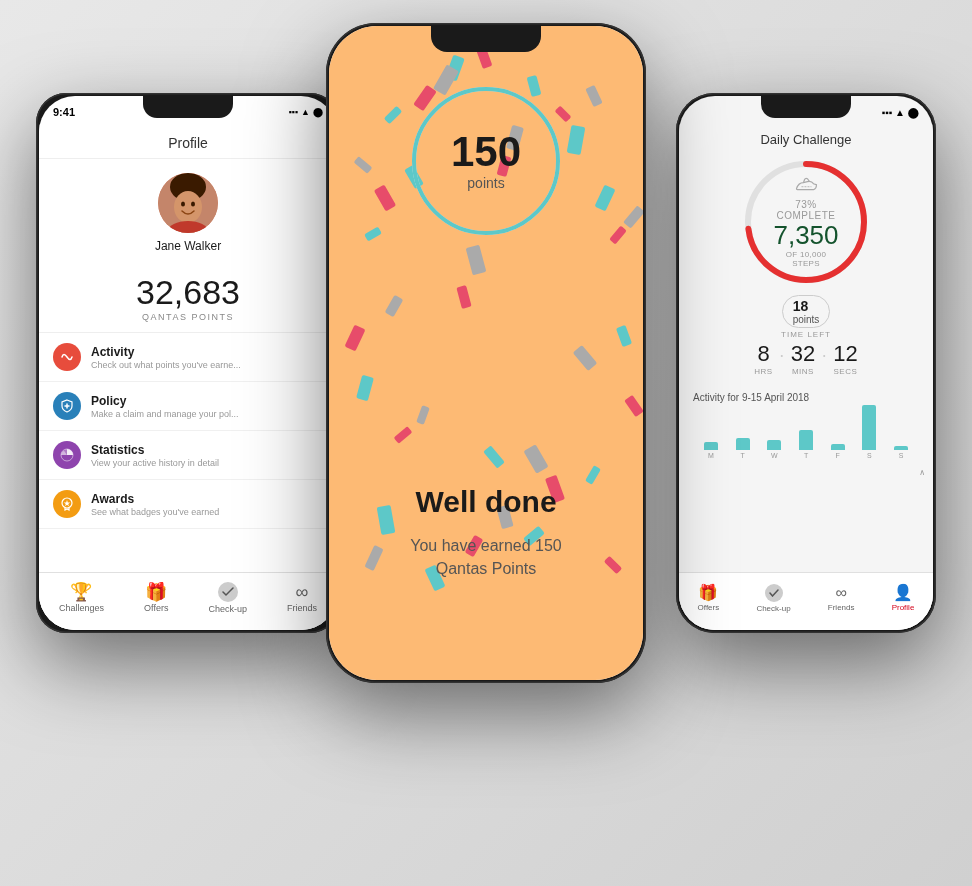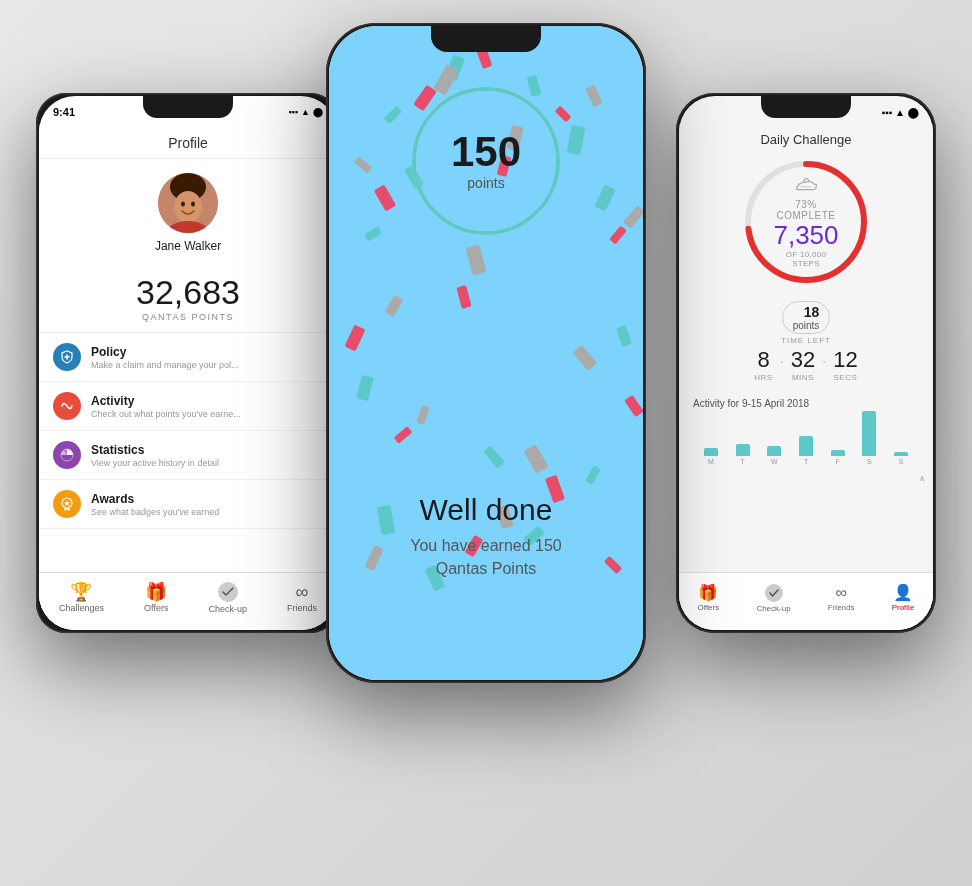--- a/index.html
+++ b/index.html
@@ -134,21 +134,21 @@
       background: #1a1a1a;
       border-radius: 0 0 16px 16px;
       z-index: 10;
     }
 
     
     .confetti-container {
       position: absolute;
       top: 0; left: 0; right: 0; bottom: 0;
       overflow: hidden;
-      background: #7dd3fc;
+      background: #fdba74;
     }
 
     
     .points-circle {
       position: absolute;
       top: 55px;
       left: 50%;
       transform: translateX(-50%);
       width: 160px;
       height: 160px;
@@ -177,23 +177,23 @@
     }
 
     .center-bottom-text {
       position: absolute;
       bottom: 100px;
       left: 0; right: 0;
       text-align: center;
     }
     .well-done {
       font-size: 30px;
-      font-weight: 400;
+      font-weight: 700;
       color: #1a1a1a;
-      margin-bottom: 8px;
+      margin-bottom: 16px;
     }
     .earned-text {
       font-size: 16px;
       color: #555;
       line-height: 1.4;
     }
 
     
     .bottom-nav {
       position: absolute;
@@ -325,37 +325,37 @@
     }
     .complete-pct {
       font-size: 10px;
       color: #999;
       letter-spacing: 0.5px;
       text-transform: uppercase;
     }
     .steps-number {
       font-size: 26px;
       font-weight: 300;
-      color: #6d28d9;
+      color: #14532d;
       line-height: 1.1;
     }
     .steps-of {
       font-size: 8px;
       color: #999;
       text-transform: uppercase;
       letter-spacing: 0.3px;
     }
     .points-badge {
       border: 1.5px solid #ccc;
       border-radius: 20px;
       padding: 2px 10px;
       font-size: 10px;
       color: #555;
-      margin-top: 8px;
-      text-align: right;
+      margin-top: 2px;
+      text-align: left;
     }
     .points-badge-num { font-size: 14px; font-weight: 600; color: #1a1a1a; }
     .time-left-section {
       text-align: center;
       margin: 2px 0 4px;
     }
     .time-left-label {
       font-size: 8px;
       text-transform: uppercase;
       letter-spacing: 1px;
@@ -460,42 +460,42 @@
         </div>
 
         <div class="user-name">Jane Walker</div>
 
         <div class="points-section">
           <div class="qantas-points-number">32,683</div>
           <div class="qantas-points-label">QANTAS POINTS</div>
         </div>
 
         <div class="menu-list">
+          <div class="menu-item">
+            <div class="menu-icon activity">
+              <svg width="14" height="14" viewBox="0 0 14 14">
+                <path d="M2 7 Q3.5 2 7 7 Q10.5 12 12 7" stroke="white" stroke-width="1.5" fill="none" stroke-linecap="round"></path>
+              </svg>
+            </div>
+            <div class="menu-text">
+              <div class="menu-title">Activity</div>
+              <div class="menu-subtitle">Check out what points you've earne...</div>
+            </div>
+          </div>
           <div class="menu-item">
             <div class="menu-icon policy">
               <svg width="14" height="14" viewBox="0 0 14 14">
                 <path d="M7 1 L12 3 L12 7 Q12 11 7 13 Q2 11 2 7 L2 3 Z" fill="none" stroke="white" stroke-width="1.2"></path>
                 <line x1="7" y1="4.5" x2="7" y2="9.5" stroke="white" stroke-width="1.5"></line>
                 <line x1="4.5" y1="7" x2="9.5" y2="7" stroke="white" stroke-width="1.5"></line>
               </svg>
             </div>
             <div class="menu-text">
               <div class="menu-title">Policy</div>
               <div class="menu-subtitle">Make a claim and manage your pol...</div>
-            </div>
-          </div>
-          <div class="menu-item">
-            <div class="menu-icon activity">
-              <svg width="14" height="14" viewBox="0 0 14 14">
-                <path d="M2 7 Q3.5 2 7 7 Q10.5 12 12 7" stroke="white" stroke-width="1.5" fill="none" stroke-linecap="round"></path>
-              </svg>
-            </div>
-            <div class="menu-text">
-              <div class="menu-title">Activity</div>
-              <div class="menu-subtitle">Check out what points you've earne...</div>
             </div>
           </div>
           <div class="menu-item">
             <div class="menu-icon statistics">
               <svg width="14" height="14" viewBox="0 0 14 14">
                 <path d="M7 7 L7 1 A6 6 0 0 1 13 7 Z" fill="white" opacity="0.9"></path>
                 <path d="M7 7 L1 7 A6 6 0 0 1 4 2.5 Z" fill="white" opacity="0.6"></path>
                 <path d="M7 7 L4 2.5 A6 6 0 0 1 7 1 Z" fill="white" opacity="0.3"></path>
                 <circle cx="7" cy="7" r="6" fill="none" stroke="white" stroke-width="0.5"></circle>
               </svg>

